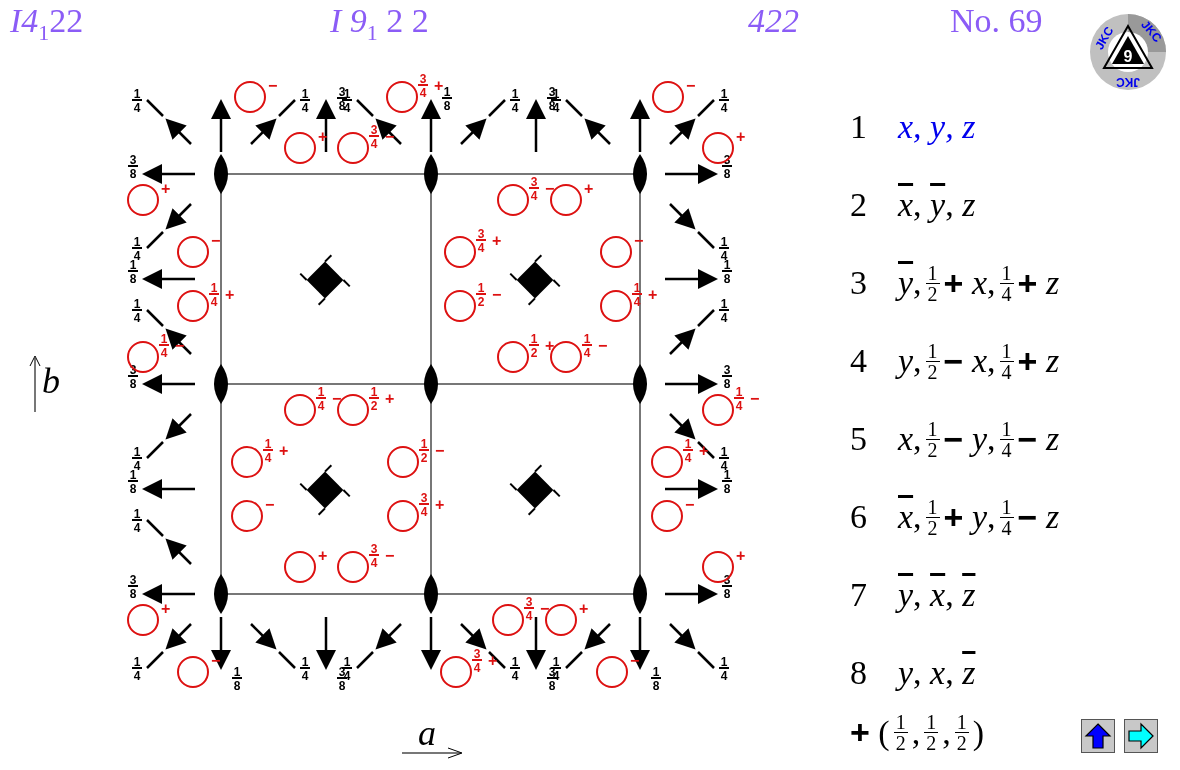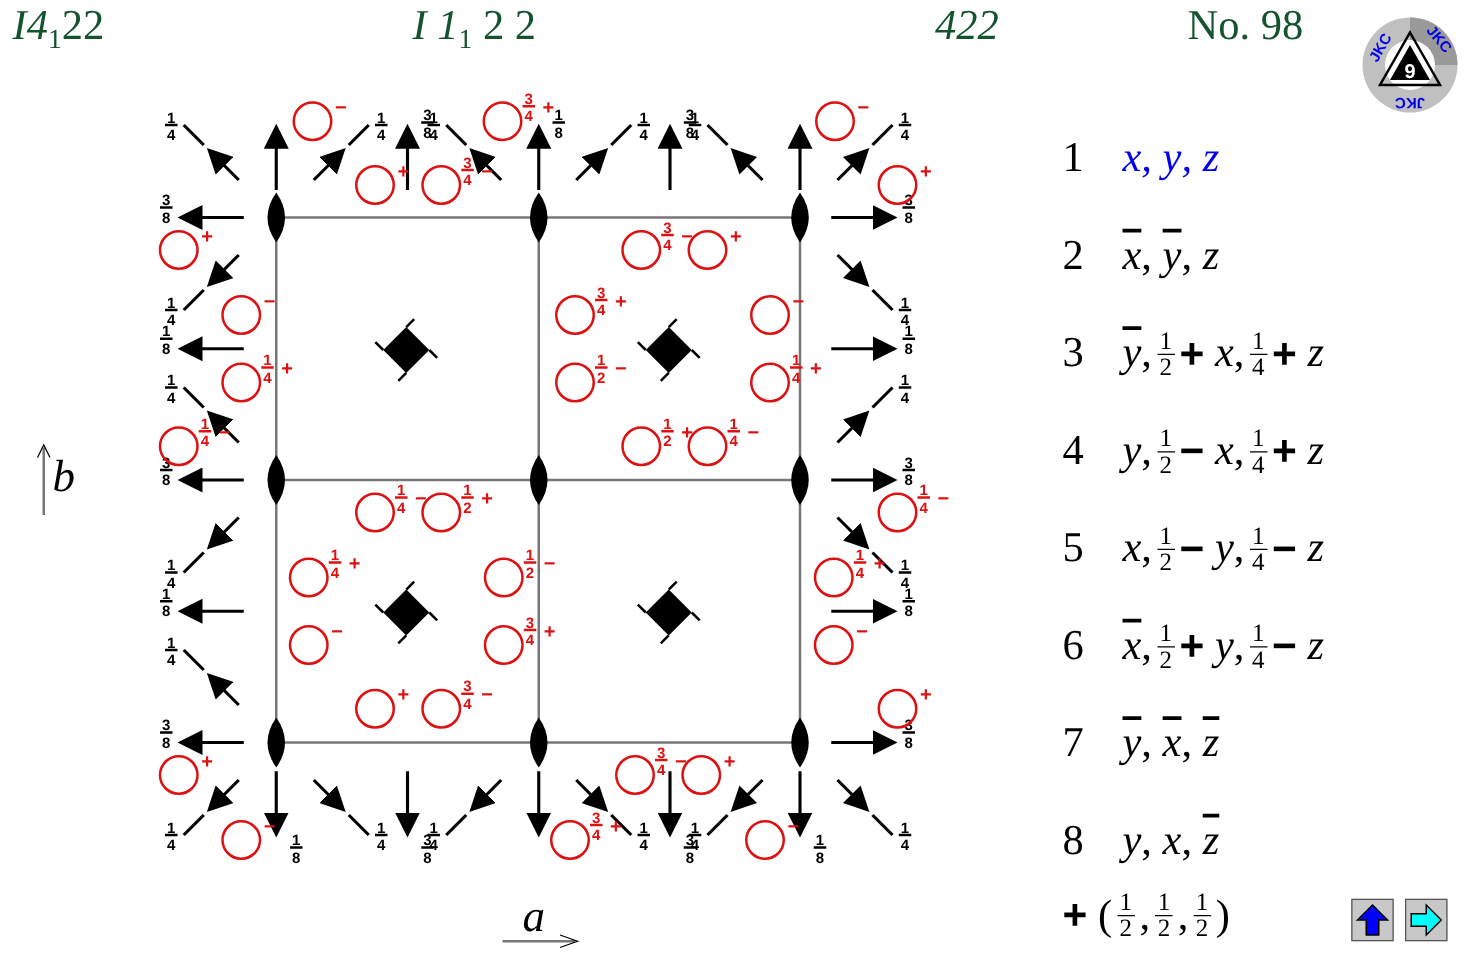--- a/index.html
+++ b/index.html
@@ -1,17 +1,17 @@
 <!DOCTYPE html>
 <html><head>
 <meta charset="utf-8">
 <style>
   html,body{margin:0;padding:0;background:#fff;}
   body{width:1180px;height:770px;position:relative;overflow:hidden;font-family:"Liberation Serif","DejaVu Serif",serif;}
-  .hdr{position:absolute;top:2px;font-size:34px;color:#14532d;}
+  .hdr{position:absolute;top:2px;font-size:34px;color:#8b5cf6;}
   .hdr sub{font-size:22px;}
   .it{font-style:italic;}
   #hm{left:10px;}
   #hf{left:330px;}
   #hpg{left:748px;font-style:italic;}
   #hno{left:950px;}
   #logo{position:absolute;left:1088px;top:12px;width:80px;height:80px;}
   #diagram{position:absolute;left:0;top:0;width:800px;height:770px;}
   .ops{position:absolute;left:850px;top:88px;}
   .op{height:78px;font-size:34px;color:#000;display:flex;align-items:center;white-space:nowrap;}
@@ -28,23 +28,23 @@
   #btn-up{left:1081px;}
   #btn-next{left:1124px;}
   .axislbl{position:absolute;font-size:36px;font-style:italic;}
   #blbl{left:42px;top:360px;}
   #alb{left:418px;top:712px;}
 </style>
 </head>
 <body>
 
 <div class="hdr" id="hm"><span class="it">I4</span><sub>1</sub><span>22</span></div>
-<div class="hdr" id="hf"><span class="it">I 1</span><sub>1</sub><span style="white-space:pre"> 2 2</span></div>
+<div class="hdr" id="hf"><span class="it">I 9</span><sub>1</sub><span style="white-space:pre"> 2 2</span></div>
 <div class="hdr" id="hpg">422</div>
-<div class="hdr" id="hno">No. 98</div>
+<div class="hdr" id="hno">No. 69</div>
 
 <svg id="logo" viewBox="0 0 80 80">
   <circle cx="40" cy="40" r="38" fill="#c0c0c0"></circle>
   <path d="M40 2 A38 38 0 0 1 78 40 L40 40 Z" fill="#999"></path>
   <circle cx="40" cy="40" r="20" fill="#fff"></circle>
   <polygon points="40,14 64,56 16,56" fill="none" stroke="#000" stroke-width="2"></polygon>
   <polygon points="40,24 56,52 24,52" fill="#000"></polygon>
   <text x="40" y="50" font-size="16" fill="#fff" text-anchor="middle" font-family="Liberation Sans, sans-serif" font-weight="bold">9</text>
   <text x="10" y="36" font-size="12" fill="#0000ee" font-weight="bold" font-family="Liberation Sans, sans-serif" transform="rotate(-60 14 34)">JKC</text>
   <text x="52" y="18" font-size="12" fill="#0000ee" font-weight="bold" font-family="Liberation Sans, sans-serif" transform="rotate(50 58 16)">JKC</text>

